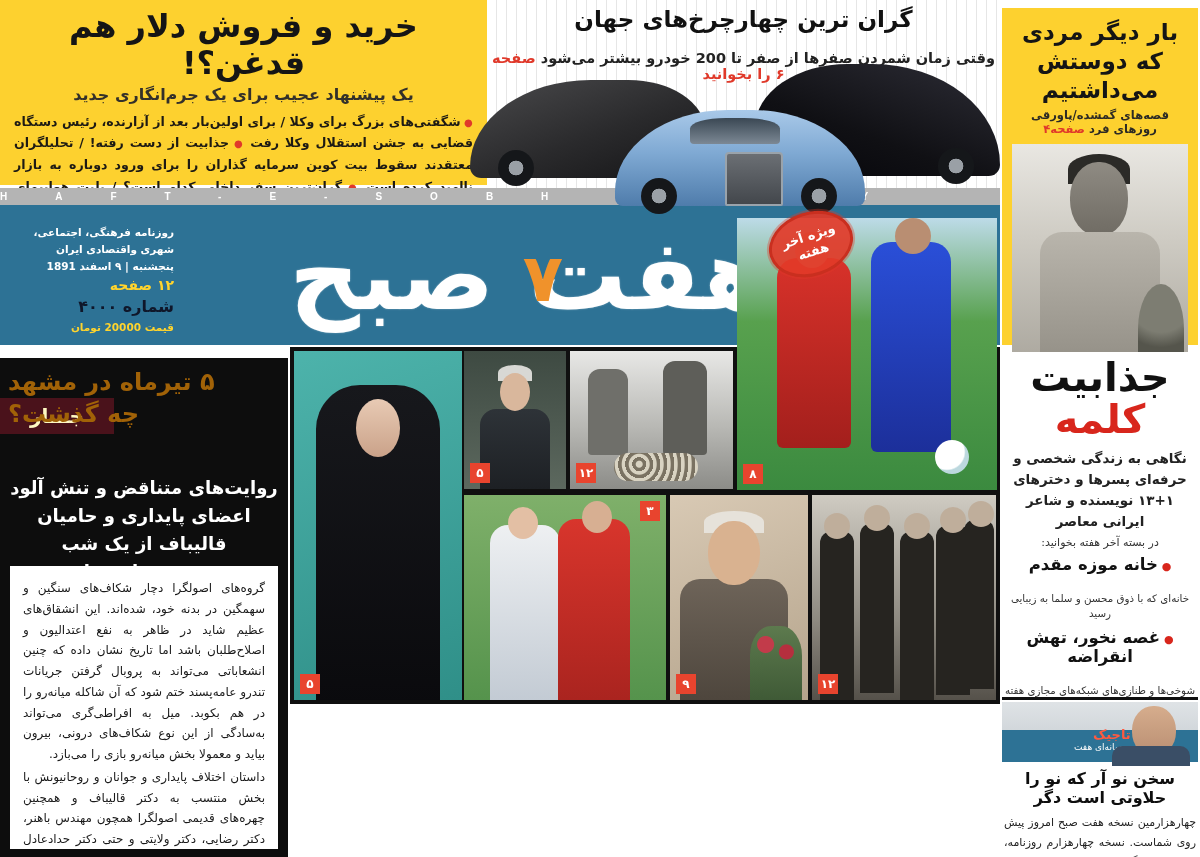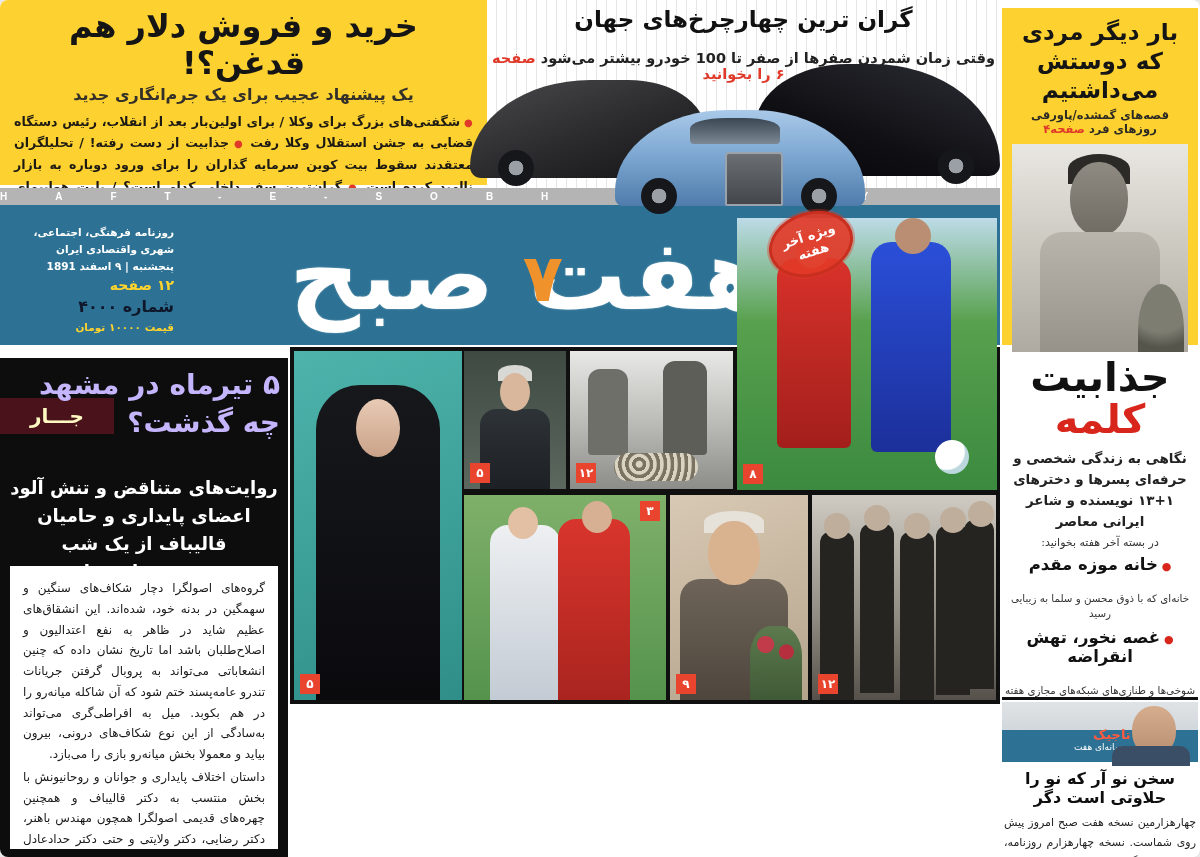--- a/index.html
+++ b/index.html
@@ -1,19 +1,19 @@
 <!DOCTYPE html>
 <html lang="fa"><head>
 <meta charset="utf-8">
 <style>
   * { margin:0; padding:0; box-sizing:border-box; }
   body { font-family:"DejaVu Sans", sans-serif; background:#e9e9e9; }
   #page {
     position:relative; width:1200px; height:857px; background:#ffffff;
-    overflow:hidden; margin:0 auto; direction:rtl;border-radius:8px;
+    overflow:hidden; margin:0 auto; direction:rtl;
   }
   .abs { position:absolute; }
   .red { color:#e0392a; }
 
   
   #pinstripes {
     left:487px; top:0; width:513px; height:190px;
     background:repeating-linear-gradient(90deg,#ffffff 0 9px,#e6e6e6 9px 10px);
   }
   #latin-strip {
@@ -153,22 +153,22 @@
     background:linear-gradient(180deg,#cfcbc2 0%,#8f8b82 60%,#55514a 100%); }
   #ph-group .g { position:absolute; top:36px; width:34px; height:170px; border-radius:12px 12px 0 0; background:#262420; }
   #ph-group .g::before { content:""; position:absolute; left:4px; top:-18px; width:26px; height:26px; border-radius:50%; background:#bfae9b; }
   #ph-group .g1{ left:8px; } #ph-group .g2{ left:48px; top:28px; } #ph-group .g3{ left:88px; }
   #ph-group .g4{ left:124px; top:30px; } #ph-group .g5{ left:152px; top:24px; width:30px; }
 
   
   #left-col { left:0; top:358px; width:288px; height:499px; background:#0d0d0d; z-index:2; }
   #lc-watermark { position:absolute; left:0; top:40px; width:114px; height:36px; background:#4a121b;
     color:#fef9c3; font-size:20px; font-weight:bold; display:flex; align-items:center; justify-content:center; }
-  #lc-headline { position:absolute; right:8px; top:8px; width:272px; z-index:2; text-align:right;
-    color:#c4b5fd; font-size:28px; font-weight:bold; line-height:1.35; }
+  #lc-headline { position:absolute; right:8px; top:8px; width:272px; z-index:2; text-align:left;
+    color:#a16207; font-size:24px; font-weight:bold; line-height:1.35; }
   #lc-sub { position:absolute; right:10px; top:116px; width:268px; text-align:center;
     color:#ffffff; font-size:18px; font-weight:bold; line-height:1.55; }
   #lc-body { position:absolute; left:10px; top:208px; width:268px; height:283px; background:#ffffff;
     padding:12px 13px; color:#1a1a1a; font-size:12px; line-height:1.73; text-align:justify; overflow:hidden; }
   #lc-body p + p { margin-top:2px; }
 
   
   #right-col { left:1002px; top:352px; width:196px; height:344px; background:#ffffff; text-align:center; }
   #rc-title-black { font-size:40px; font-weight:bold; color:#111; line-height:1.05; margin-top:4px; }
   #rc-title-red { font-size:40px; font-weight:bold; color:#d8261c; line-height:1.05; }
@@ -203,31 +203,31 @@
 <body>
 
 <div id="page">
 
   <div id="pinstripes" class="abs"></div>
 
   <div id="top-left" class="abs">
     <div class="hl">خرید و فروش دلار هم قدغن؟!</div>
     <div class="sub">یک پیشنهاد عجیب برای یک جرم‌انگاری جدید</div>
     <div class="bullets">
-      <span class="bullet-item">شگفتی‌های بزرگ برای وکلا / برای اولین‌بار بعد از انقلاب، رئیس دستگاه قضایی به جشن استقلال وکلا رفت</span>
+      <span class="bullet-item">شگفتی‌های بزرگ برای وکلا / برای اولین‌بار بعد از آزارنده، رئیس دستگاه قضایی به جشن استقلال وکلا رفت</span>
       <span class="bullet-item">جذابیت از دست رفته! / تحلیلگران معتقدند سقوط بیت کوین سرمایه گذاران را برای ورود دوباره به بازار ناامید کرده است</span>
       <span class="bullet-item">گران‌ترین سفر داخلی کدام است؟ / بلیت هواپیمای تهران - کیش در نوروز به هفت میلیون و ۴۳۰ هزار تومان می‌رسد</span>
       <span class="bullet-item">کی کجا بهتر است؟ / مقایسه خط به خط و نیمکت به نیمکت پرسپولیس و استقلال در آستانه دربی</span>
       <span class="cta">این مطالب را در صفحات مختلف امروز دنبال کنید</span>
     </div>
   </div>
 
   <div id="tc-headline" class="abs">گران ترین چهارچرخ‌های جهان</div>
   <div id="tc-sub" class="abs">
-    <span>وقتی زمان شمردن صفرها از صفر تا 100 خودرو بیشتر می‌شود</span>
+    <span>وقتی زمان شمردن صفرها از صفر تا 200 خودرو بیشتر می‌شود</span>
     <span class="red">صفحه ۶ را بخوانید</span>
   </div>
   <div id="cars" class="abs">
     <div id="car-dark" class="car">
       <div class="wheel" style="left:28px;"></div>
       <div class="wheel" style="right:30px;"></div>
     </div>
     <div id="car-black" class="car">
       <div class="wheel" style="left:34px;"></div>
       <div class="wheel" style="right:26px;"></div>
@@ -255,21 +255,21 @@
       <div class="plant"></div>
     </div>
   </div>
 
   <div id="blue-band" class="abs"></div>
   <div id="mast-info" class="abs">
     <div class="type">روزنامه فرهنگی، اجتماعی، شهری واقتصادی ایران</div>
     <div class="date">پنجشنبه | ۹ اسفند 1891</div>
     <div class="pages">۱۲ صفحه</div>
     <div class="issue">شماره ۴۰۰۰</div>
-    <div class="price">قیمت ۱۰۰۰۰ تومان</div>
+    <div class="price">قیمت 20000 تومان</div>
   </div>
   <div id="logo" class="abs">هفت صبح</div>
   <div id="logo-seven" class="abs">۷</div>
   <div id="stamp" class="abs">ویژه آخر هفته</div>
 
   <div id="grid" class="abs">
     <div id="ph-woman" class="photo">
       <div class="fig"></div>
       <div class="face"></div>
       <div class="badge bl">۵</div>

